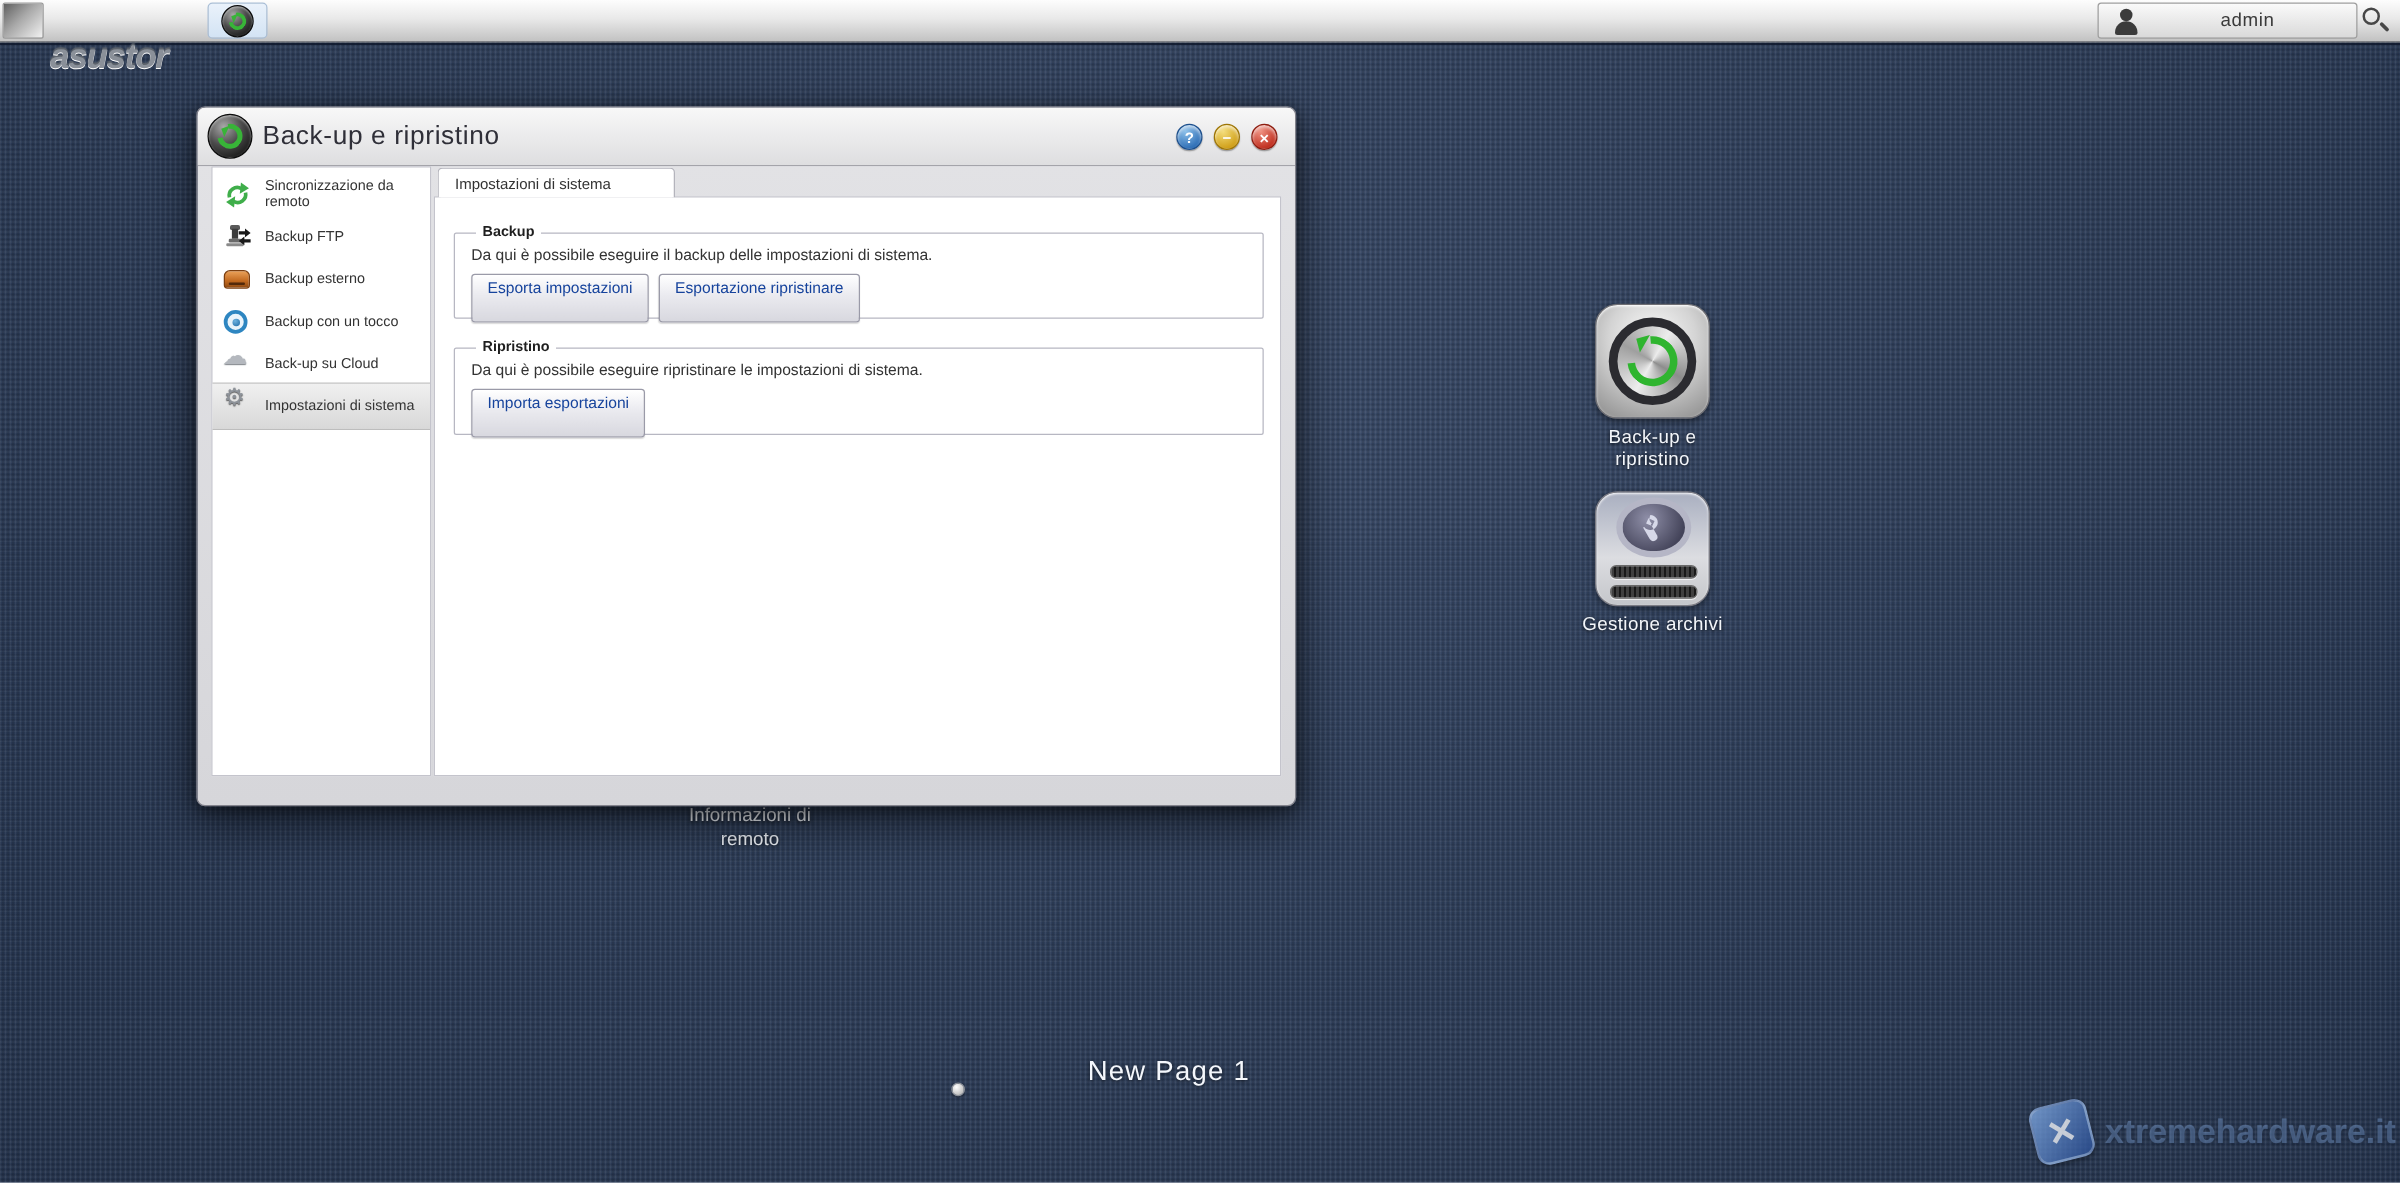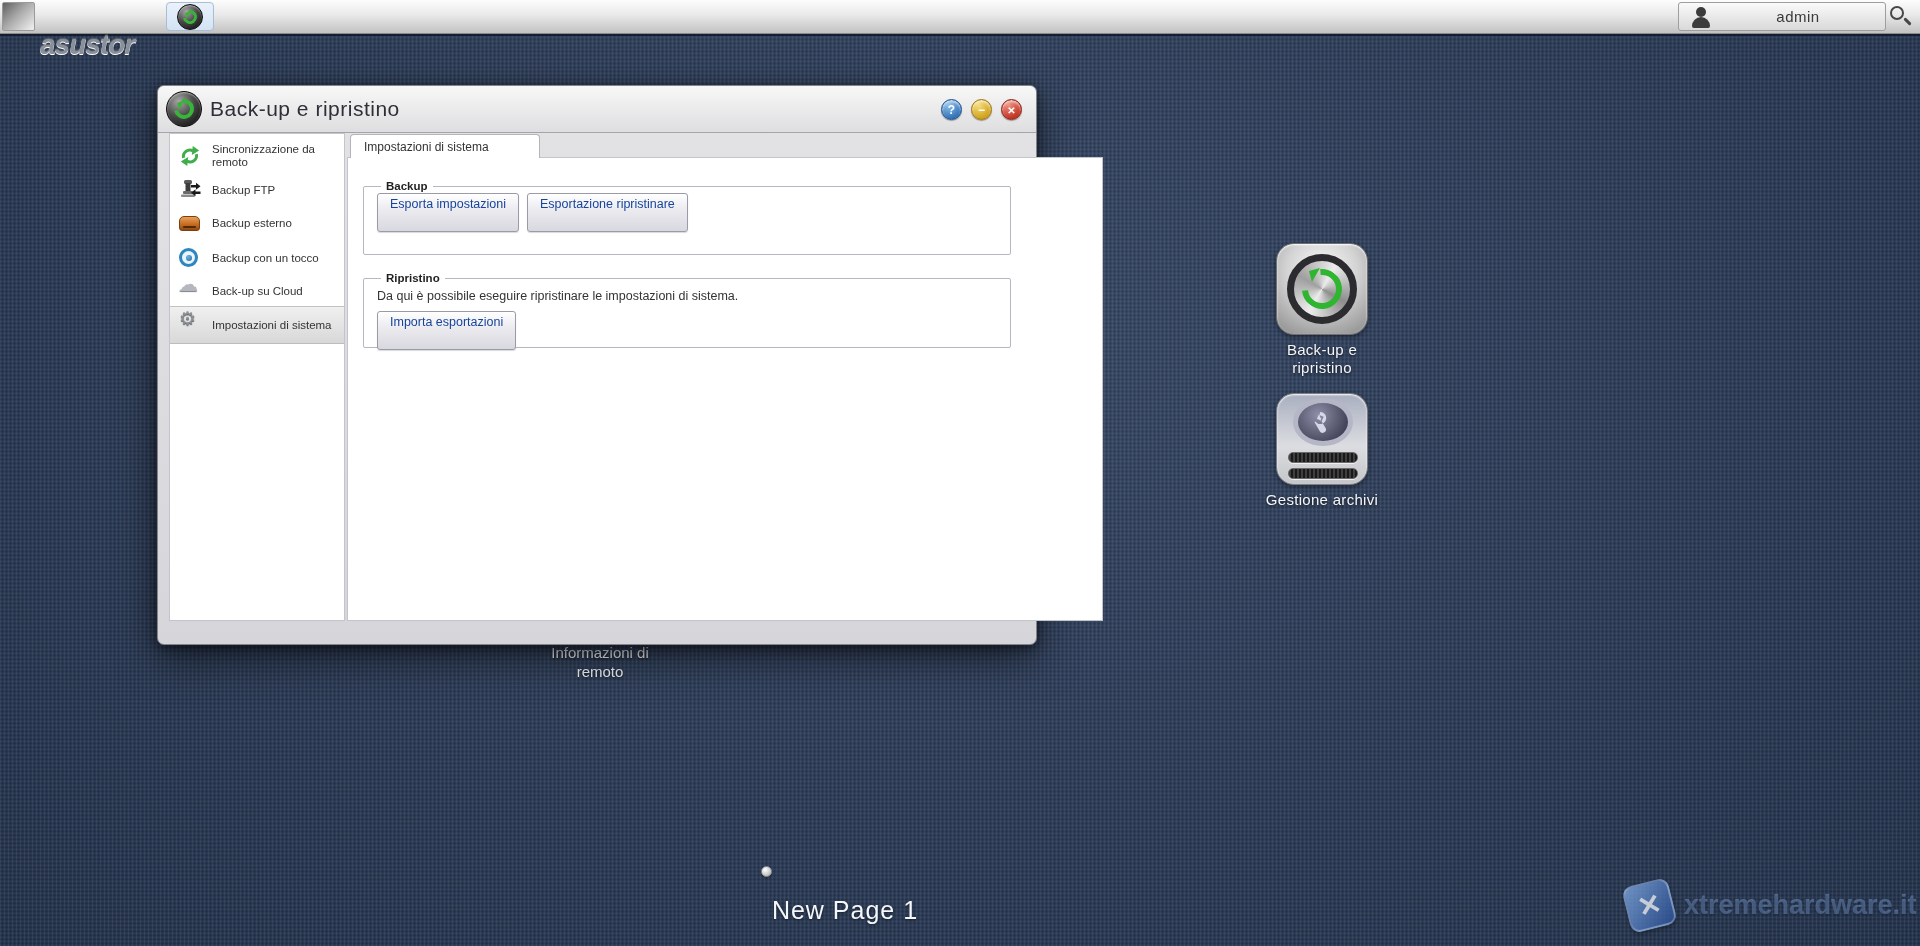--- a/index.html
+++ b/index.html
@@ -131,21 +131,21 @@
   .ic-gear::before{ content:"\2699"; font-family:"DejaVu Sans",sans-serif; font-size:19px;
     color:#8d9299; text-shadow:0 1px 1px #555; position:absolute; left:1px; top:-2px; }
 
   
   .tab{
     position:absolute; left:192px; top:48px; width:190px; height:24px;
     background:#fff; border:1px solid #b4b4bc; border-bottom:none; border-radius:4px 4px 0 0;
     font-size:12px; color:#333; display:flex; align-items:center; padding-left:13px; z-index:3;
   }
   .main-panel{
-    position:absolute; left:189px; top:71px; width:756px; height:464px;
+    position:absolute; left:189px; top:71px; width:678px; height:464px;
     background:#fff; border:1px solid #c4c4cc; z-index:2;
   }
   fieldset.sect{ position:absolute; left:15px; width:648px; border:1px solid #b7b7c2;
     border-radius:2px; padding:1px 13px 8px; background:#fff; }
   .sect-backup{ top:22px; height:75px; }
   .sect-restore{ top:114px; height:76px; }
   legend{ font-weight:bold; font-size:11.5px; color:#1f1f1f; padding:0 5px; margin-left:4px; }
   .sect-desc{ font-size:12.5px; color:#333; margin:4px 0 8px; }
   .btn-row{ display:flex; gap:8px; }
   .ext-btn{
@@ -218,22 +218,22 @@
     background:repeating-linear-gradient(90deg,#3f3f3f 0 2px,#191919 2px 4px);
     border:1px solid #6a6a6a; box-shadow:0 1px 0 rgba(255,255,255,.65); }
   .slot1{ top:58px; } .slot2{ top:74px; }
 
   
   .hidden-lbl{ position:absolute; left:535px; top:643px; width:130px; text-align:center;
     font-size:15px; line-height:19px; color:#eef2f8; text-shadow:0 1px 3px rgba(0,0,0,.7); z-index:5; }
   .page-dot{ position:absolute; left:761px; top:866px; width:11px; height:11px; border-radius:50%;
     background:radial-gradient(circle at 35% 30%, #ffffff, #b9b9b9 80%); border:1px solid #8a8f98;
     box-shadow:0 1px 2px rgba(0,0,0,.4); }
-  .page-name{ position:absolute; left:690px; top:896px; width:310px; text-align:center;
-    font-size:25px; color:#f4f7fc; letter-spacing:1px; text-shadow:0 1px 3px rgba(0,0,0,.55); }
+  .page-name{ position:absolute; left:690px; top:844px; width:310px; text-align:right;
+    font-size:22px; color:#f4f7fc; letter-spacing:1px; text-shadow:0 1px 3px rgba(0,0,0,.55); }
 
   
   .watermark{ position:absolute; left:1618px; top:876px; width:290px; height:66px; opacity:.8; }
   .wm-logo{ position:absolute; left:8px; top:6px; width:47px; height:47px; border-radius:10px;
     transform:rotate(-14deg);
     background:linear-gradient(135deg,#7fa8e0,#2a4f96);
     border:2px solid rgba(190,210,240,.45); box-shadow:0 2px 4px rgba(0,0,0,.4);
     color:rgba(255,255,255,.9); font-size:28px; font-weight:bold; text-align:center; line-height:44px; }
   .wm-logo::before{ content:"\2715"; }
   .wm-text{ position:absolute; left:66px; top:14px; font-size:27px; font-weight:bold;
@@ -320,20 +320,21 @@
       <div class="side-item selected" style="top:172px;height:38px;">
         <span class="side-ic ic-gear"></span>
         <span class="lbl">Impostazioni di sistema</span>
       </div>
     </div>
 
     <div class="tab">Impostazioni di sistema</div>
     <div class="main-panel">
       <fieldset class="sect sect-backup">
         <legend>Backup</legend>
+        <div class="sect-desc">Da qui è possibile eseguire il backup delle impostazioni di sistema.</div>
         <div class="btn-row">
           <button class="ext-btn">Esporta impostazioni</button>
           <button class="ext-btn">Esportazione ripristinare</button>
         </div>
       </fieldset>
       <fieldset class="sect sect-restore">
         <legend>Ripristino</legend>
         <div class="sect-desc">Da qui è possibile eseguire ripristinare le impostazioni di sistema.</div>
         <div class="btn-row">
           <button class="ext-btn">Importa esportazioni</button>

